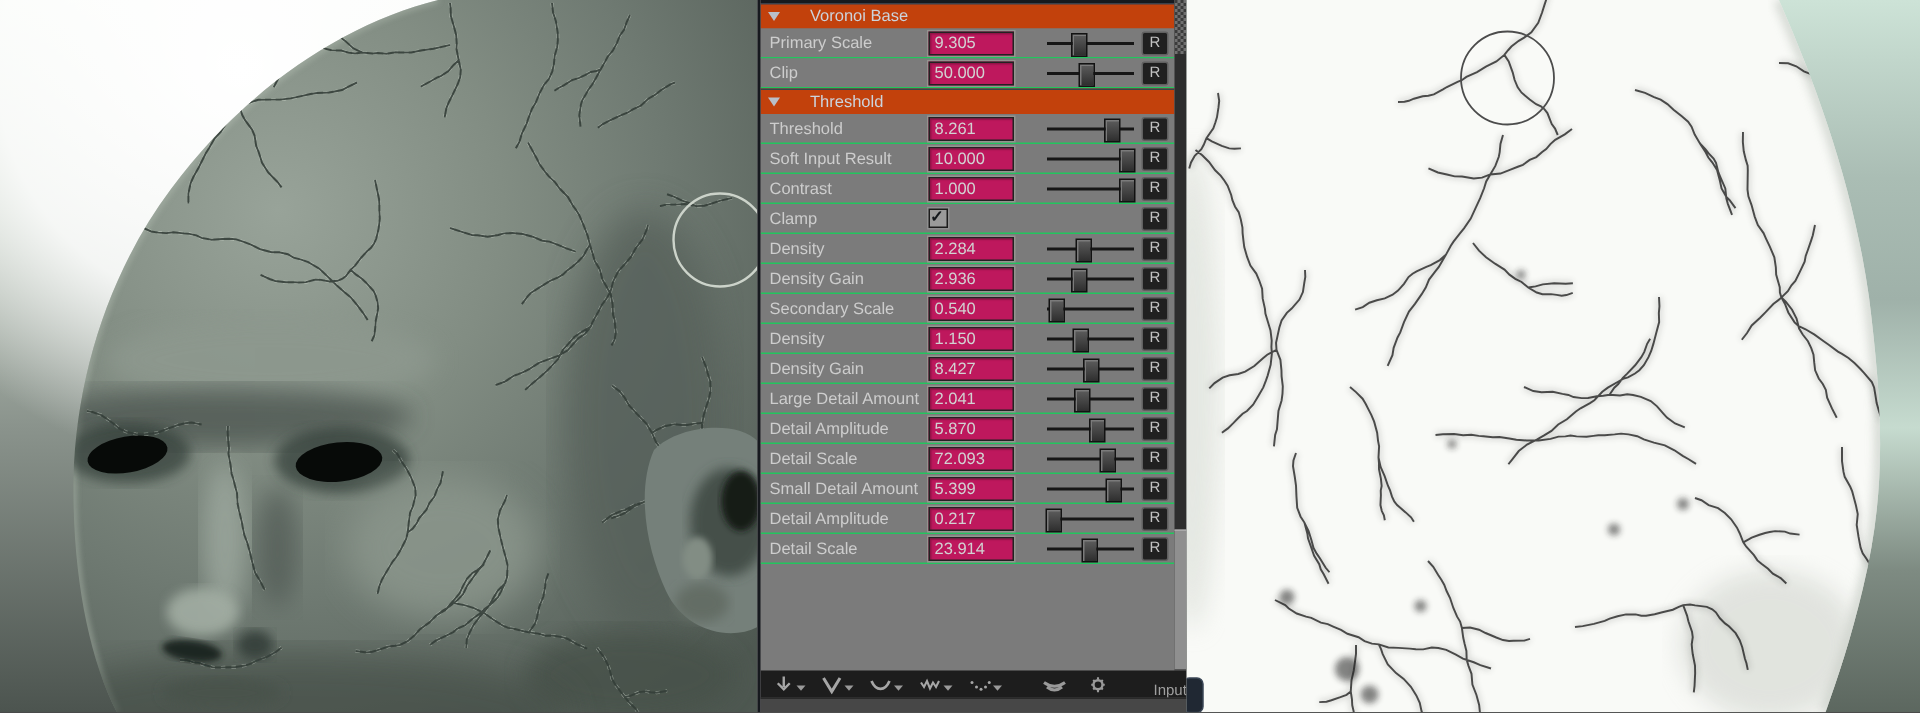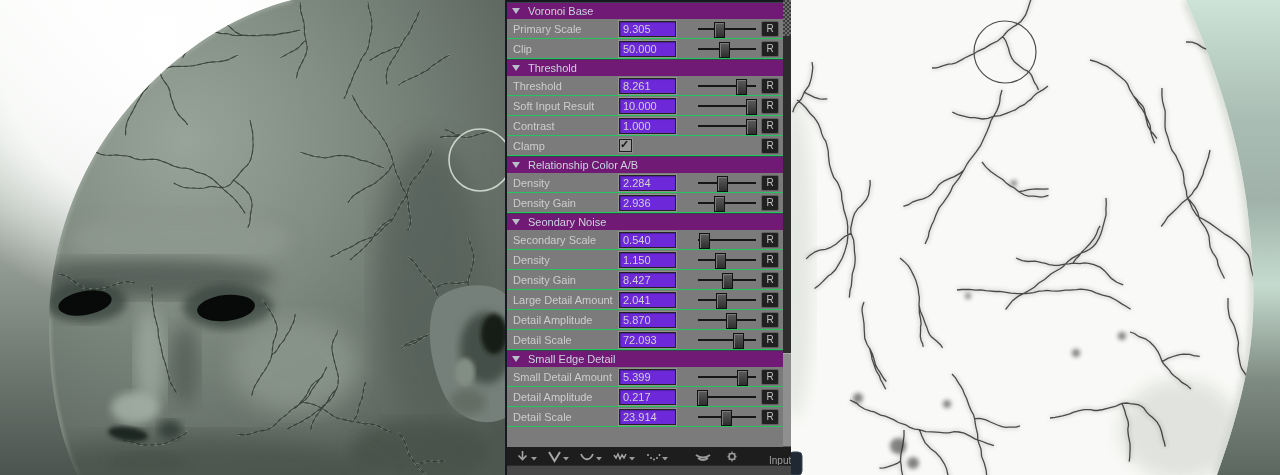--- a/index.html
+++ b/index.html
@@ -7,28 +7,28 @@
           font-family:"Liberation Sans",sans-serif;background:#7b7b7b;}
   svg{display:block;}
   .vp{position:absolute;top:0;height:475px;}
   #vp-left{left:0;width:505px;}
   #vp-right{left:791px;width:489px;}
 
   
   #panel{position:absolute;left:505px;top:0;width:286px;height:475px;
          background:#7b7b7b;border-left:2px solid #16191e;box-sizing:border-box;overflow:hidden;}
   #panel-rows{position:absolute;left:0;top:0;right:8px;bottom:28px;border-top:2px solid #16191e;overflow:hidden;}
-  .sec-header{height:16px;display:flex;align-items:center;background:#701a75;
-              border-top:1px solid #3a414c;color:#ccd3dc;font-size:11px;}
+  .sec-header{height:16px;display:flex;align-items:center;background:#c2410c;
+              border-top:1px solid #3a414c;color:#ccd3dc;font-size:11px;gap:12px;}
   .sec-tri{width:0;height:0;border-left:4px solid transparent;border-right:4px solid transparent;
            border-top:6px solid #b9bfc9;margin:0 8px 0 5px;}
   .prow{height:19px;display:flex;align-items:center;background:#7b7b7b;
         border-bottom:1px solid #22c55e;padding-left:6px;}
   .plabel{width:106px;font-size:11px;color:#cdcdcd;white-space:nowrap;overflow:hidden;}
-  .vbox{width:52px;height:14px;line-height:14px;background:#6d28d9;border:1px solid #222;
+  .vbox{width:52px;height:14px;line-height:14px;background:#be185d;border:1px solid #222;
         box-shadow:0 0 0 1px #94948f, inset 1px 1px 1px rgba(0,0,0,.25);
         color:#d2d2d2;font-size:11px;padding:0 0 0 3px;margin-right:22px;}
   .slider{flex:1;position:relative;height:16px;margin-right:5px;}
   .track{position:absolute;left:0;right:0;top:7px;height:2px;background:#161616;}
   .handle{position:absolute;top:1px;width:9px;height:14px;
           background:linear-gradient(#5d5d5d,#2e2e2e);border:1px solid #121212;
           box-shadow:inset 1px 1px 0 #7b7b7b;}
   .rbtn{width:16px;height:14px;line-height:14px;background:#202020;border:1px solid #606060;
         border-radius:2px;color:#c2c2c2;font-size:10px;text-align:center;margin-right:4px;flex:none;}
   .checkbox{width:11px;height:11px;background:#9a9a9a;border:1px solid #1c1c1c;
@@ -206,24 +206,20 @@
     <span class="rbtn">R</span>
   </div>
 
   <div class="prow">
     <span class="plabel">Clamp</span>
     <span class="checkbox checked"></span>
     <span class="spacer"></span>
     <span class="rbtn">R</span>
   </div>
 
-  <div class="sec-header">
-    <span class="sec-tri"></span>
-    <span>Relationship Color A/B</span>
-  </div>
 
   <div class="prow">
     <span class="plabel">Density</span>
     <span class="vbox">2.284</span>
     <span class="slider">
       <span class="track"></span>
       <span class="handle" style="left: calc(40% - 4px);"></span>
     </span>
     <span class="rbtn">R</span>
   </div>
@@ -231,24 +227,20 @@
   <div class="prow">
     <span class="plabel">Density Gain</span>
     <span class="vbox">2.936</span>
     <span class="slider">
       <span class="track"></span>
       <span class="handle" style="left: calc(34% - 4px);"></span>
     </span>
     <span class="rbtn">R</span>
   </div>
 
-  <div class="sec-header">
-    <span class="sec-tri"></span>
-    <span>Seondary Noise</span>
-  </div>
 
   <div class="prow">
     <span class="plabel">Secondary Scale</span>
     <span class="vbox">0.540</span>
     <span class="slider">
       <span class="track"></span>
       <span class="handle" style="left: calc(9% - 4px);"></span>
     </span>
     <span class="rbtn">R</span>
   </div>
@@ -297,24 +289,20 @@
   <div class="prow">
     <span class="plabel">Detail Scale</span>
     <span class="vbox">72.093</span>
     <span class="slider">
       <span class="track"></span>
       <span class="handle" style="left: calc(68% - 4px);"></span>
     </span>
     <span class="rbtn">R</span>
   </div>
 
-  <div class="sec-header">
-    <span class="sec-tri"></span>
-    <span>Small Edge Detail</span>
-  </div>
 
   <div class="prow">
     <span class="plabel">Small Detail Amount</span>
     <span class="vbox">5.399</span>
     <span class="slider">
       <span class="track"></span>
       <span class="handle" style="left: calc(74% - 4px);"></span>
     </span>
     <span class="rbtn">R</span>
   </div>

